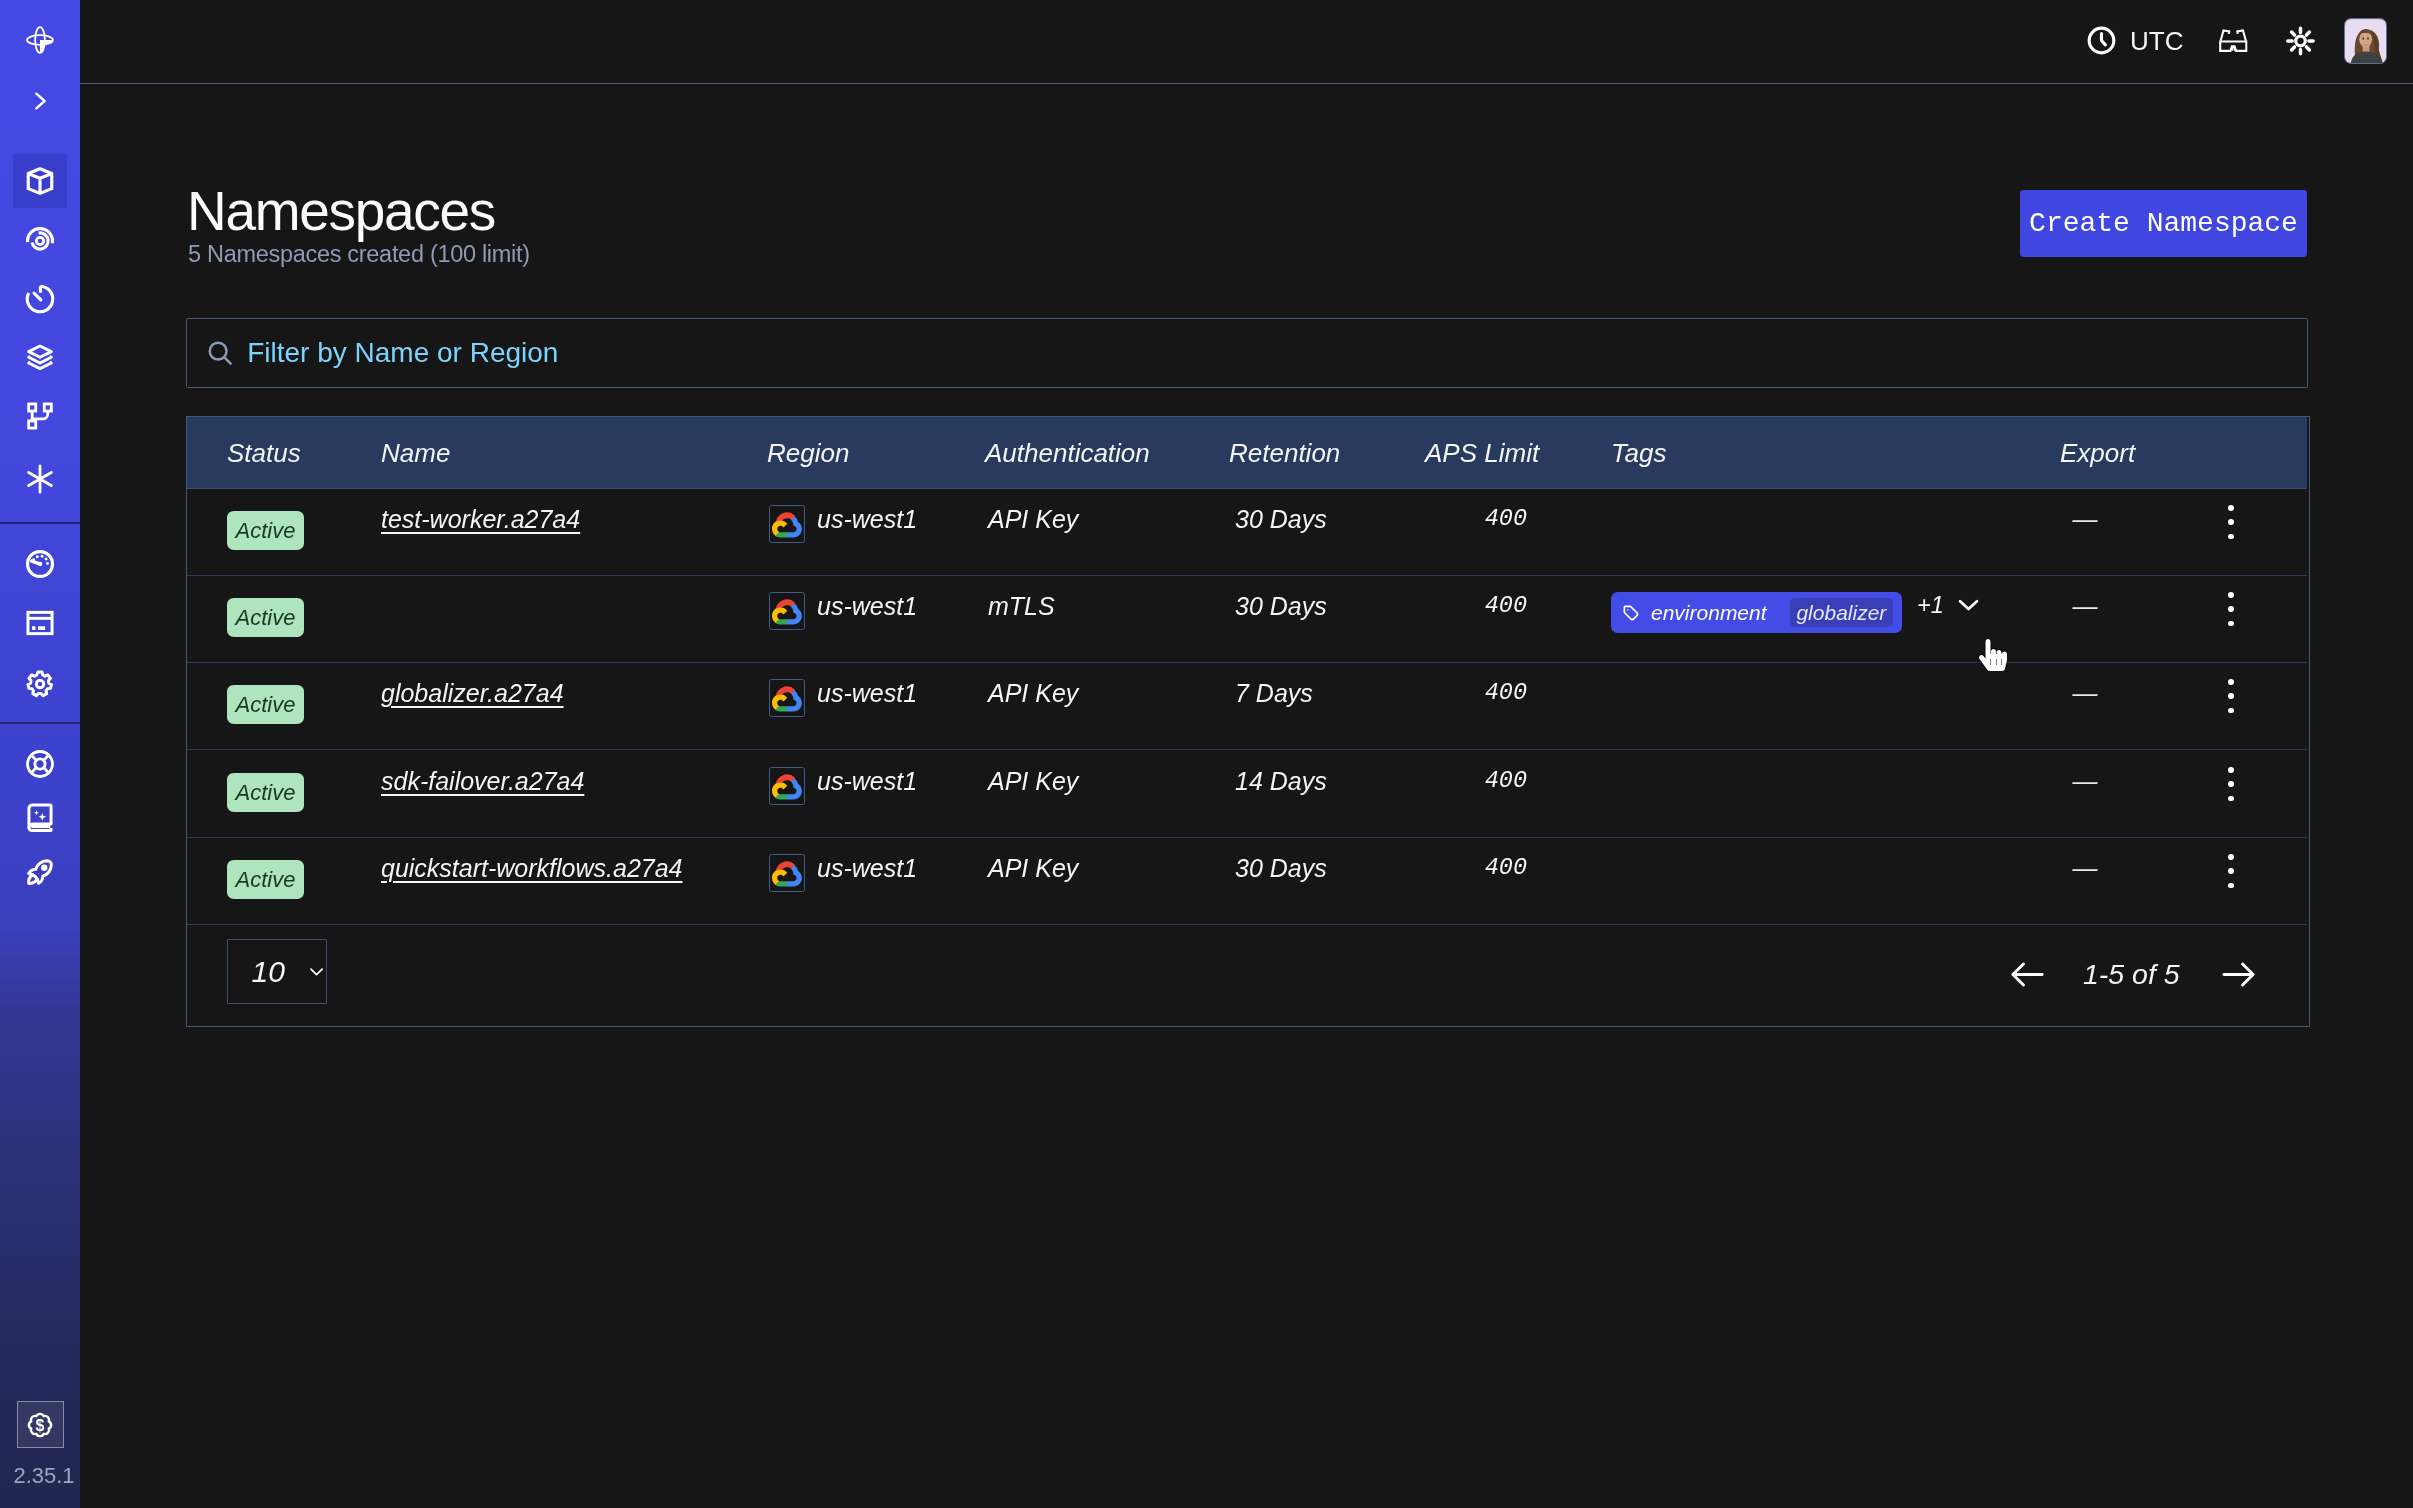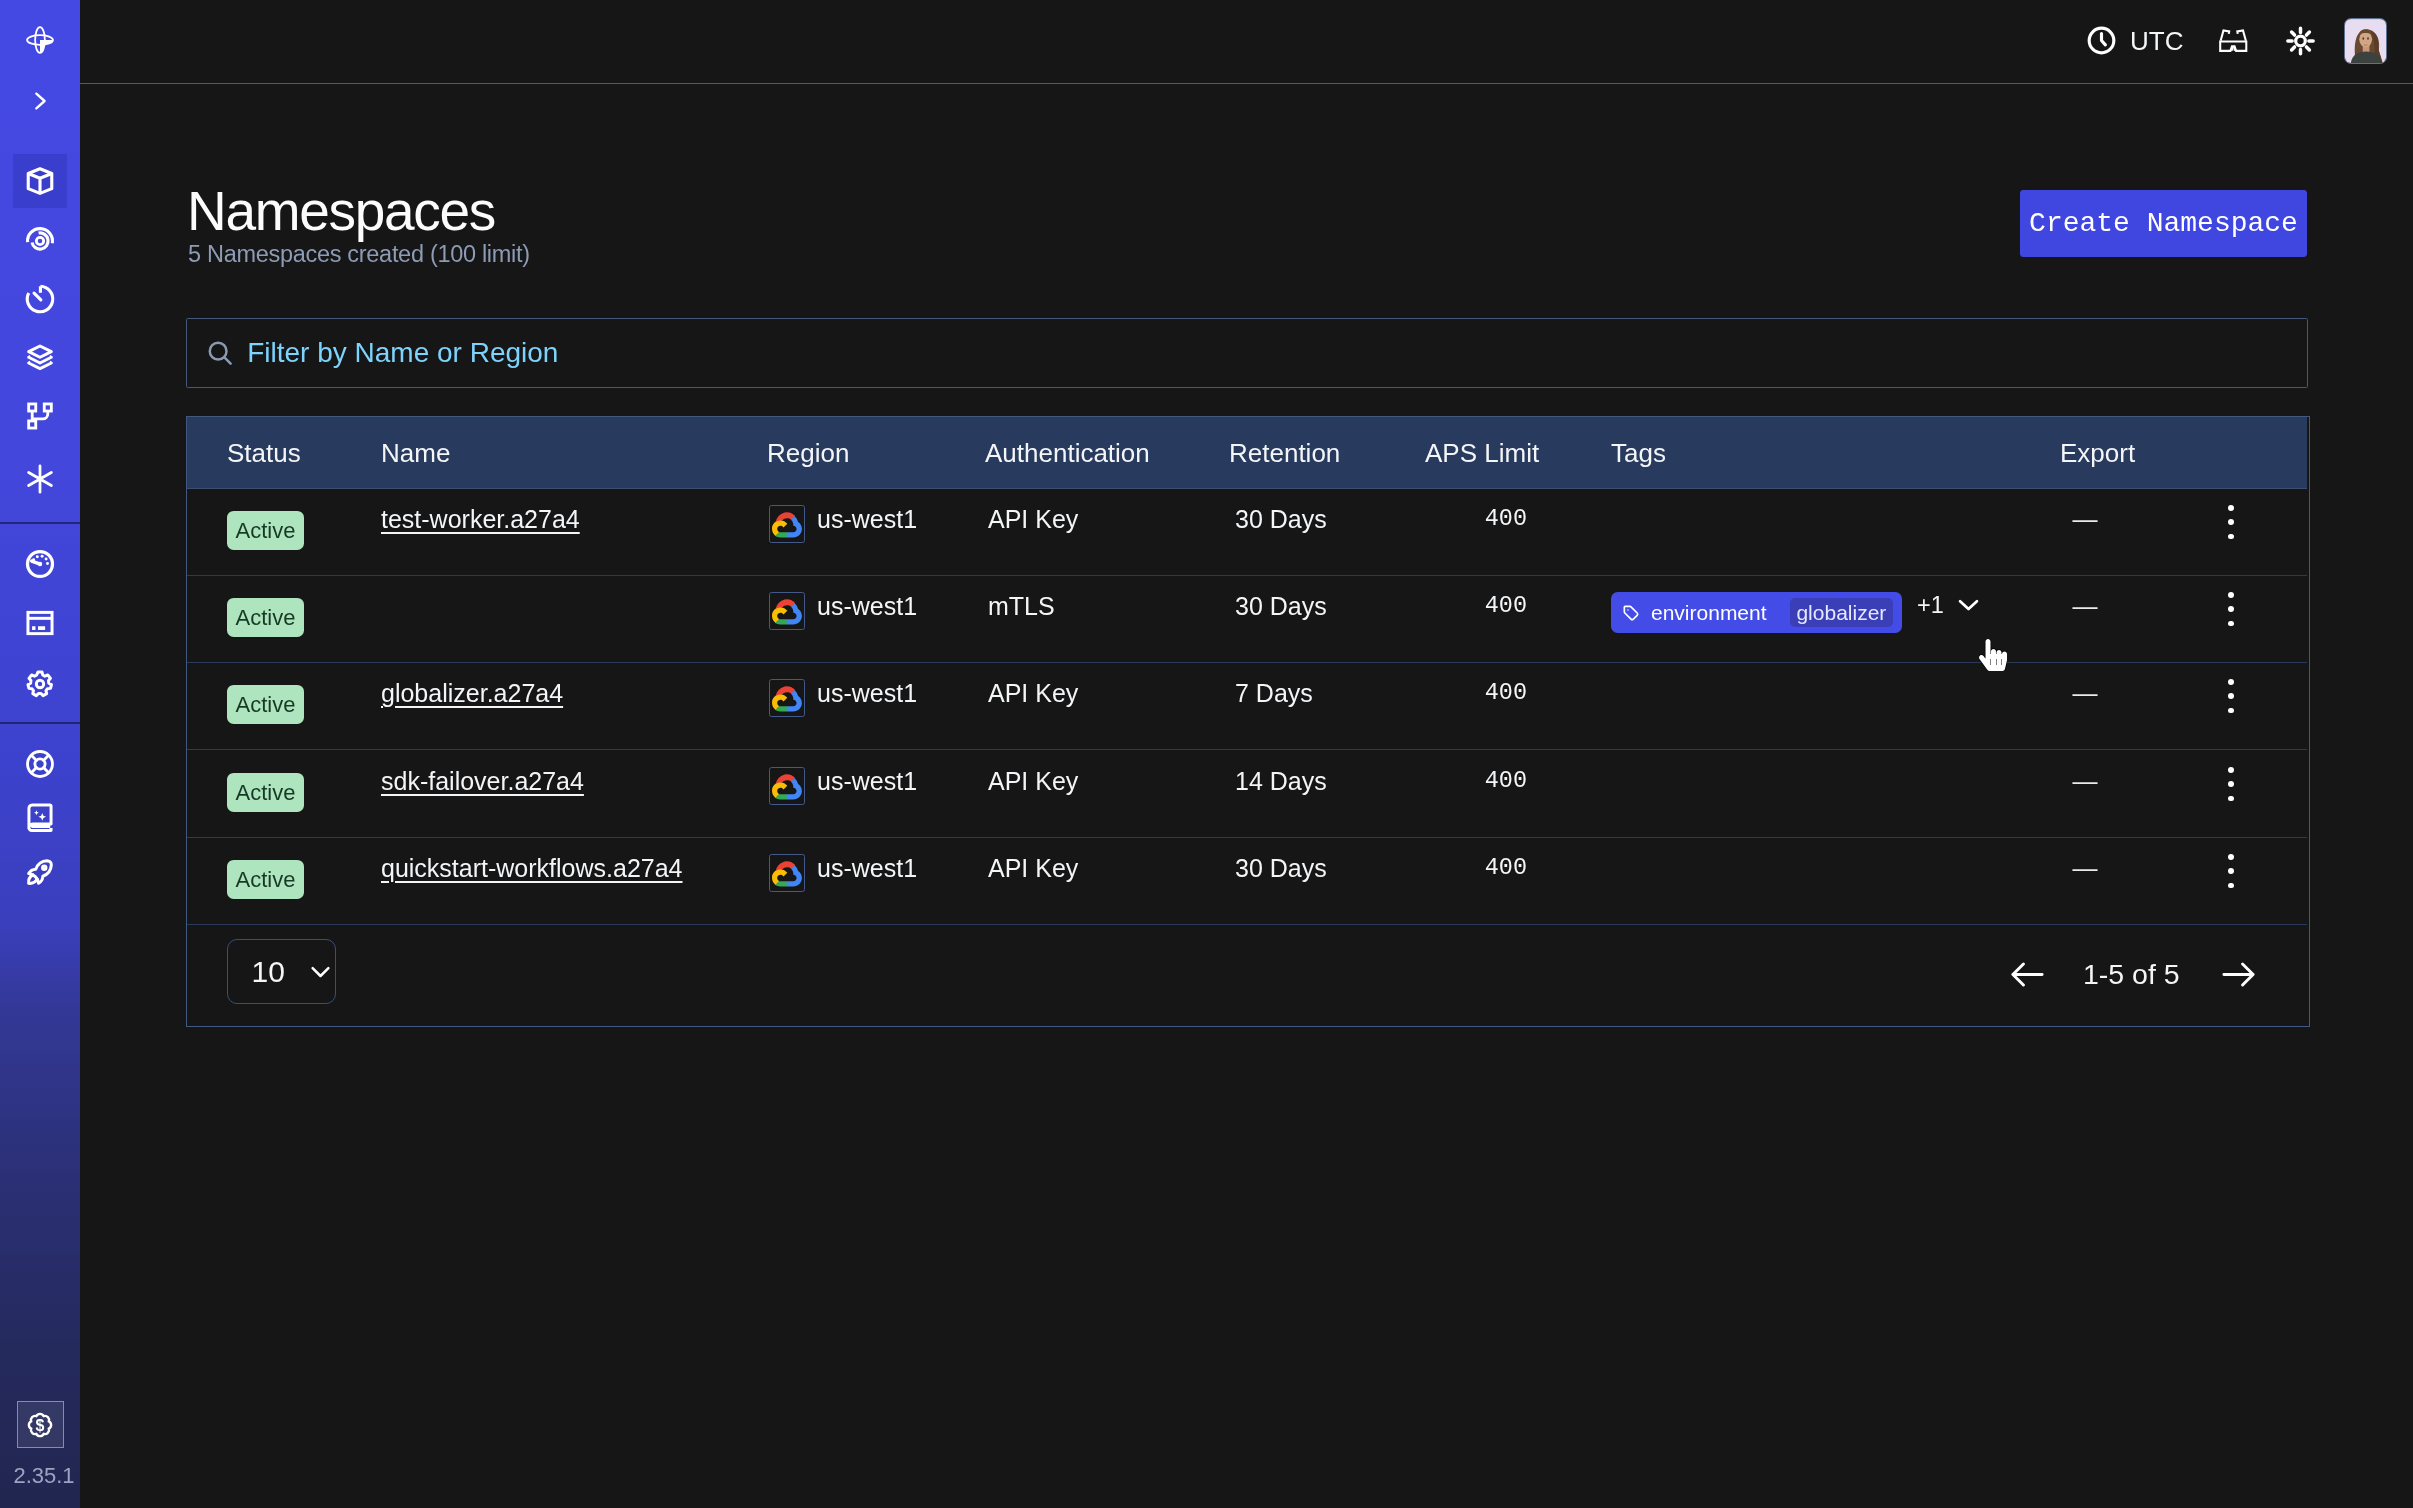--- a/index.html
+++ b/index.html
@@ -21,38 +21,38 @@
 #avatar { position:absolute; left:2264px; top:18.4px; width:43px; height:46px; border-radius:6.7px;
   border:1.7px solid #5E7190; overflow:hidden; }
 #h1 { position:absolute; left:187px; top:179px; font-size:55px; color:#FCFCFD; letter-spacing:-1.3px; }
 #sub { position:absolute; left:188px; top:241px; font-size:23.5px; color:#8D9BB5; letter-spacing:-0.3px; }
 #createbtn { position:absolute; left:2020px; top:190px; width:287px; height:67px; background:#4046E0;
   border-radius:3.4px; color:#fff; font-size:28px; display:flex; align-items:center; justify-content:center;font-family:Liberation Mono, monospace; }
 #search { position:absolute; left:186px; top:318px; width:2122px; height:70px;
   border:1.7px solid #46587A; border-radius:1.7px; display:flex; align-items:center; }
 #search .ph { color:#7dd3fc; font-size:28px; margin-left:12.6px; }
 #table { position:absolute; left:186px; top:416px; width:2124px; height:611px;
-  border:1.7px solid #41587F; }
+  border:1.7px solid #41587F;font-style:italic; }
 #thead { position:absolute; left:0; top:0; width:2120px; height:72px; background:#283A5E; border-bottom:1.7px solid #3D4E6E; }
 #thead span { position:absolute; top:0; height:72px; line-height:72px; color:#F4F5F7; font-size:26px; font-weight:500; }
 .trow { position:absolute; left:0; width:2120px; height:87px; border-bottom:1.7px solid #2B3A58; }
 .cell { position:absolute; top:16px; height:70px; display:flex; align-items:flex-start; color:#F4F5F7; font-size:25px; }
 .badge { background:#AEE5BE; color:#173A26; font-size:22px; border-radius:6.7px; height:39px; width:77px;
   display:flex; align-items:center; justify-content:center; transform:translateY(5.9px); }
 .nlink { text-decoration:underline; text-underline-offset:4.2px; text-decoration-thickness:1.7px; }
 .gcpbox { width:36px; height:38px; border:1.7px solid #43598A; border-radius:2.5px;
   display:flex; align-items:center; justify-content:center; }
 .mono { font-family:"Liberation Mono", monospace; font-size:23.5px; }
 .dash { color:#E8EAEE; }
 .kebab { display:flex; flex-direction:column; gap:8.4px; }
 .kebab i { width:5.9px; height:5.9px; border-radius:50%; background:#fff; }
 .tagpill { display:flex; align-items:center; background:#444CE7; border-radius:6.7px; height:41px; width:291px; padding:0 9px 0 10px; color:#fff; font-size:21px; }
 .tagchip { background:#3A3FB8; border-radius:5px; height:28.5px; display:flex; align-items:center; padding:0 6.7px; margin-left:auto; color:#E6E8FF; }
 #pager { position:absolute; left:0; top:508px; width:2120px; height:100px; }
-#pselect { position:absolute; left:40px; top:14.2px; width:109px; height:65px; border:1.7px solid #3C4F73; border-radius:10px;
+#pselect { position:absolute; left:40px; top:14.2px; width:100px; height:65px; border:1.7px solid #3C4F73; border-radius:1px;
   display:flex; align-items:center; color:#F4F5F7; font-size:30px; }
 #pinfo { position:absolute; top:0; height:98px; display:flex; align-items:center; color:#F4F5F7; font-size:28.5px; }
 </style>
 </head>
 <body>
 
 <div id="sidebar">
   <svg class="sicon" style="top:40px" width="28.5" height="28.5" viewBox="0 0 24 24" fill="none" stroke="#fff" stroke-width="1.5">
     <defs>
         <clipPath id="tq1">

